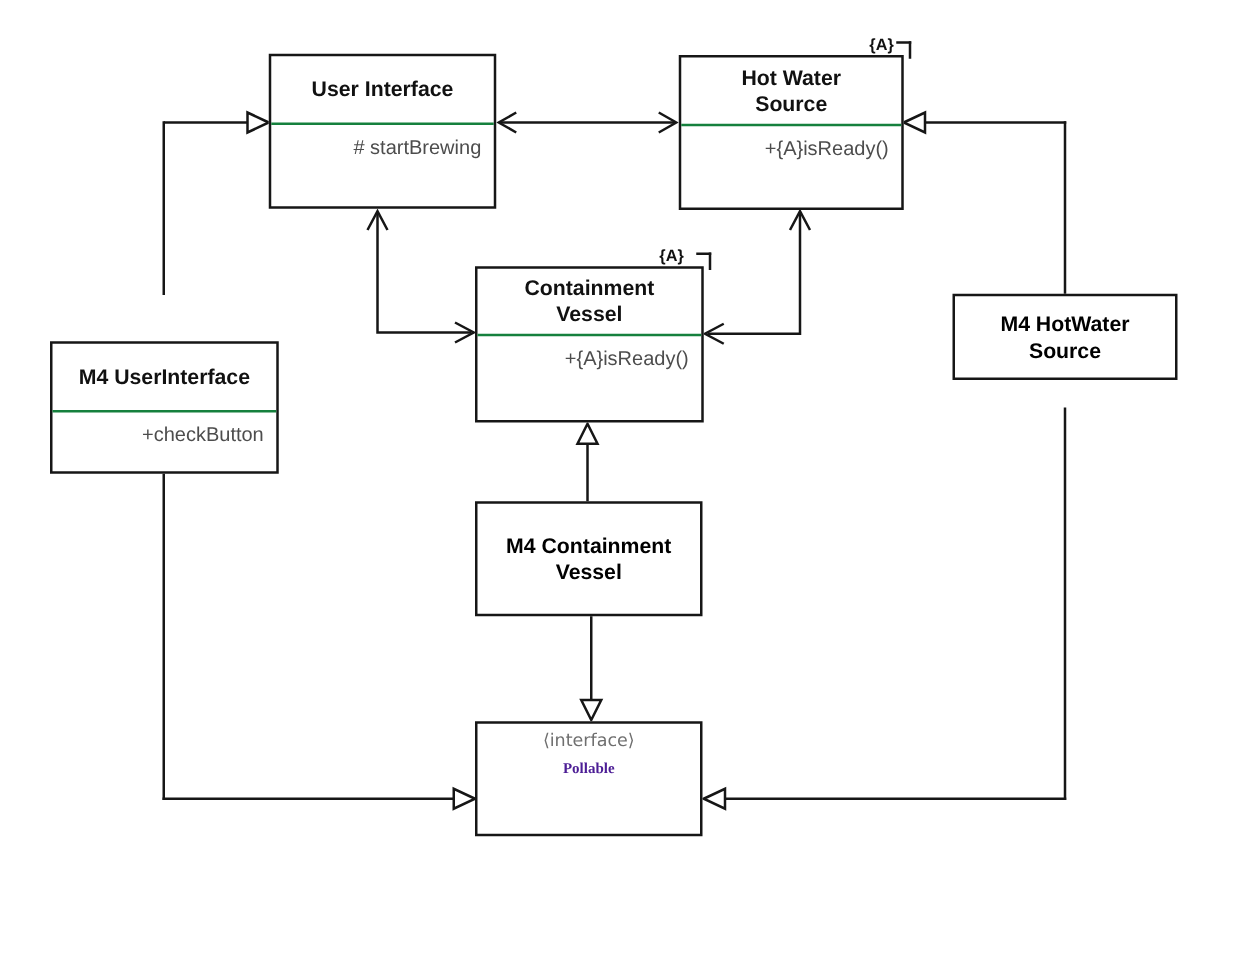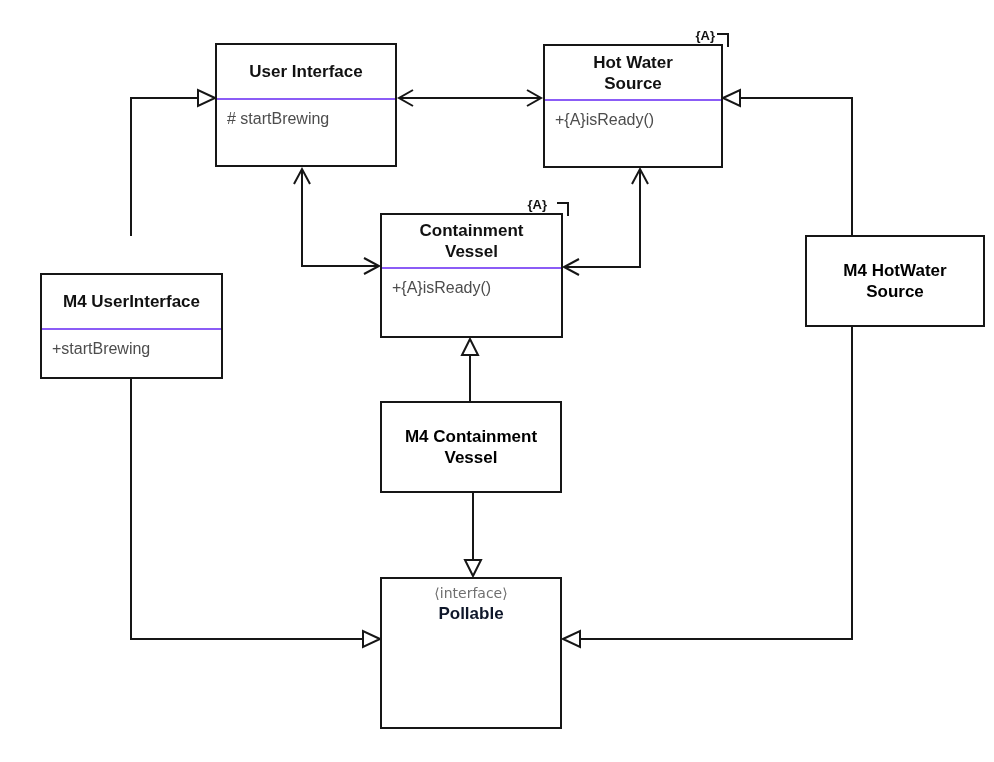--- a/index.html
+++ b/index.html
@@ -31,45 +31,47 @@
     text-align: right;
   }
   .title-line {
     font-size: 17px;
     font-weight: 600;
     line-height: 21px;
     white-space: nowrap;
   }
   .abstract .title-line { }
   .members-compartment {
-    border-top: 2px solid #8b5cf6;
+    border-top: 2px solid #15803d;
     padding: 9px 10px;
+    text-align: right;
   }
   .member {
     font-size: 16px;
     color: #4d4d4d;
     line-height: 20px;
     white-space: nowrap;
   }
   .center-title {
     position: absolute; inset: 0;
     display: flex; flex-direction: column;
     align-items: center; justify-content: center;
   }
   .stereotype {
     font-size: 14px;
     color: #6f6f6f;
     line-height: 17px;
     font-family: "DejaVu Sans", "Liberation Sans", sans-serif;
   }
   .iface-title {
-    font-size: 17px;
+    font-size: 12px;
     font-weight: 600;
     line-height: 24px;
-    color: #0f172a;
+    color: #4c1d95;
+    font-family: Liberation Serif, serif;
   }
   .abstract-tag {
     position: absolute;
     font-size: 13px;
     font-weight: 600;
     color: #111111;
     white-space: nowrap;
   }
   .corner-notch {
     position: absolute;
@@ -164,38 +166,38 @@
     <div class="members-compartment">
       <div class="member">+{A}isReady()</div>
     </div>
   </div>
 
   <div class="node" style="left:40px; top:235px; width:183px; height:106px;margin-top:38px;">
     <div class="title-compartment" style="height:53px">
       <div class="title-line">M4 UserInterface</div>
     </div>
     <div class="members-compartment">
-      <div class="member">+startBrewing</div>
-    </div>
-  </div>
-
-  <div class="node" style="left:762px; top:235px; width:180px; height:92px;margin-left:43px;">
+      <div class="member">+checkButton</div>
+    </div>
+  </div>
+
+  <div class="node" style="left:762px; top:235px; width:180px; height:69px;">
     <div class="center-title">
       <div class="title-line">M4 HotWater</div>
       <div class="title-line">Source</div>
     </div>
   </div>
 
   <div class="node" style="left:380px; top:401px; width:182px; height:92px;text-align:right;">
     <div class="center-title">
       <div class="title-line">M4 Containment</div>
       <div class="title-line">Vessel</div>
     </div>
   </div>
 
-  <div class="node" style="left:380px; top:577px; width:182px; height:152px;">
+  <div class="node" style="left:380px; top:577px; width:182px; height:92px;">
     <div class="title-compartment" style="height:52px">
       <div class="stereotype">⟨interface⟩</div>
       <div class="iface-title">Pollable</div>
     </div>
   </div>
 
 </div>
 
 </body></html>

